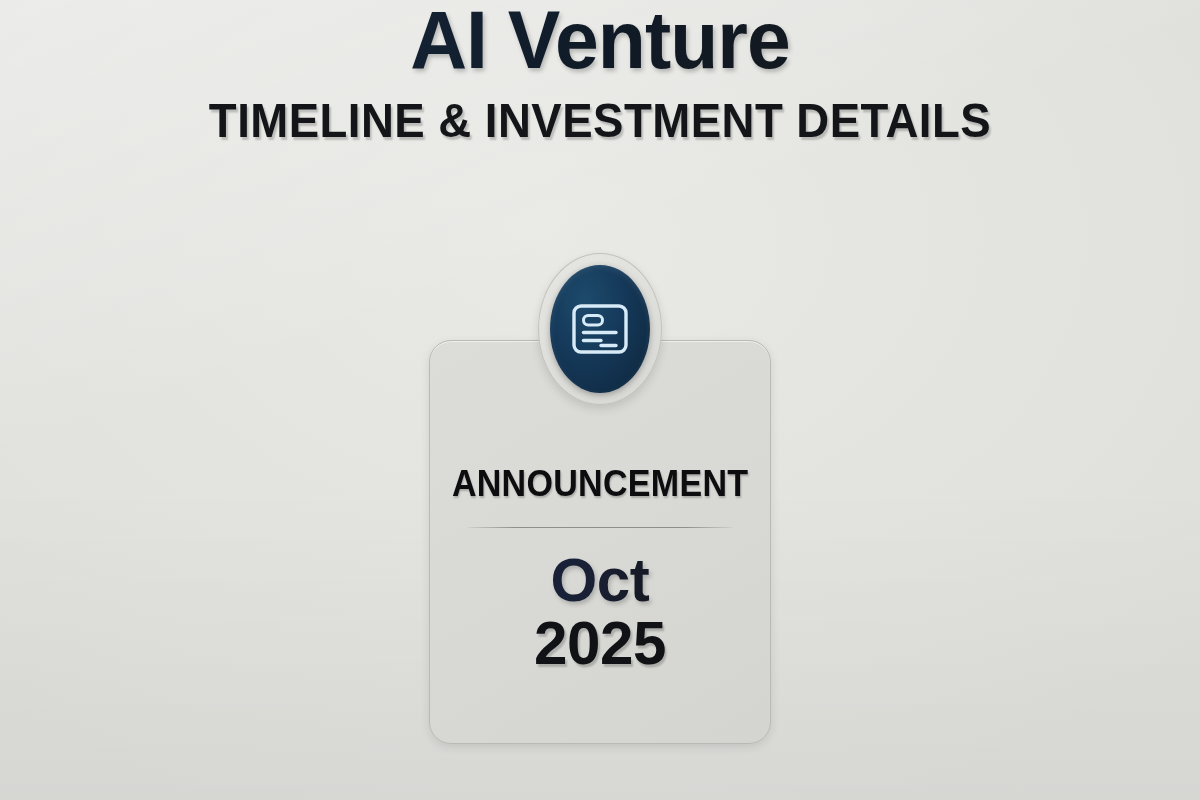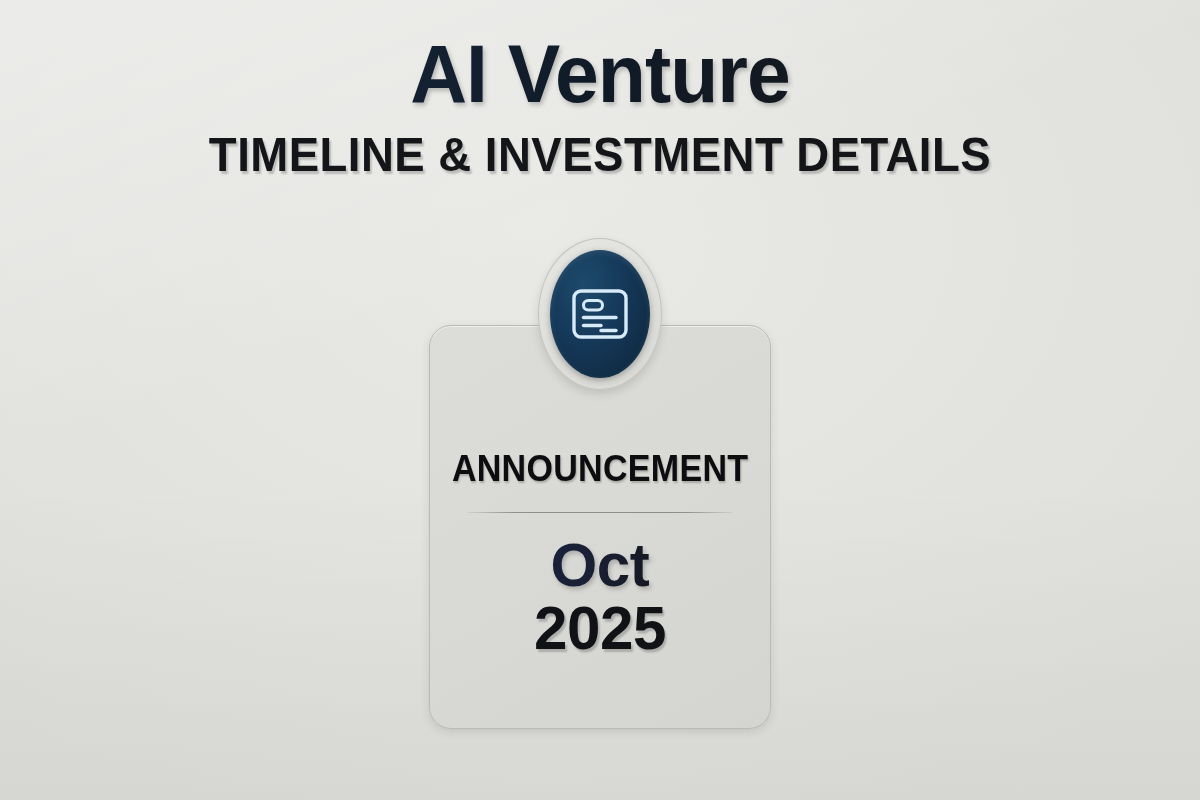--- a/index.html
+++ b/index.html
@@ -21,21 +21,20 @@
     position:absolute; inset:0;
     background:
       linear-gradient(160deg, rgba(255,255,255,.35) 0%, rgba(255,255,255,0) 38%),
       linear-gradient(to bottom, rgba(0,0,0,0) 60%, rgba(0,0,0,.035) 100%);
     pointer-events:none;
   }
 
   
   .header{
     position:absolute; top:0; left:0; right:0;
-    padding-top:34px;
     text-align:center;
   }
 
   .title{
     font-family:"Liberation Sans", sans-serif;
     font-size:82px;
     line-height:.98;
     font-weight:bold;
     letter-spacing:-1px;
     background:linear-gradient(108deg,#122b45 0%,#16263a 22%,#101a26 52%,#16181c 78%,#10131a 100%);
@@ -54,21 +53,21 @@
     font-weight:bold;
     letter-spacing:.5px;
     color:#141519;
     transform:scaleX(.93);
     text-shadow:2px 3px 2px rgba(0,0,0,.20);
   }
 
   
   .cards{
     position:absolute;
-    top:325px;
+    top:340px;
     left:0; right:0;
     height:404px;
     display:flex;
     justify-content:center;
     gap:48px;
   }
 
   .card{
     position:relative;
     width:342px;

